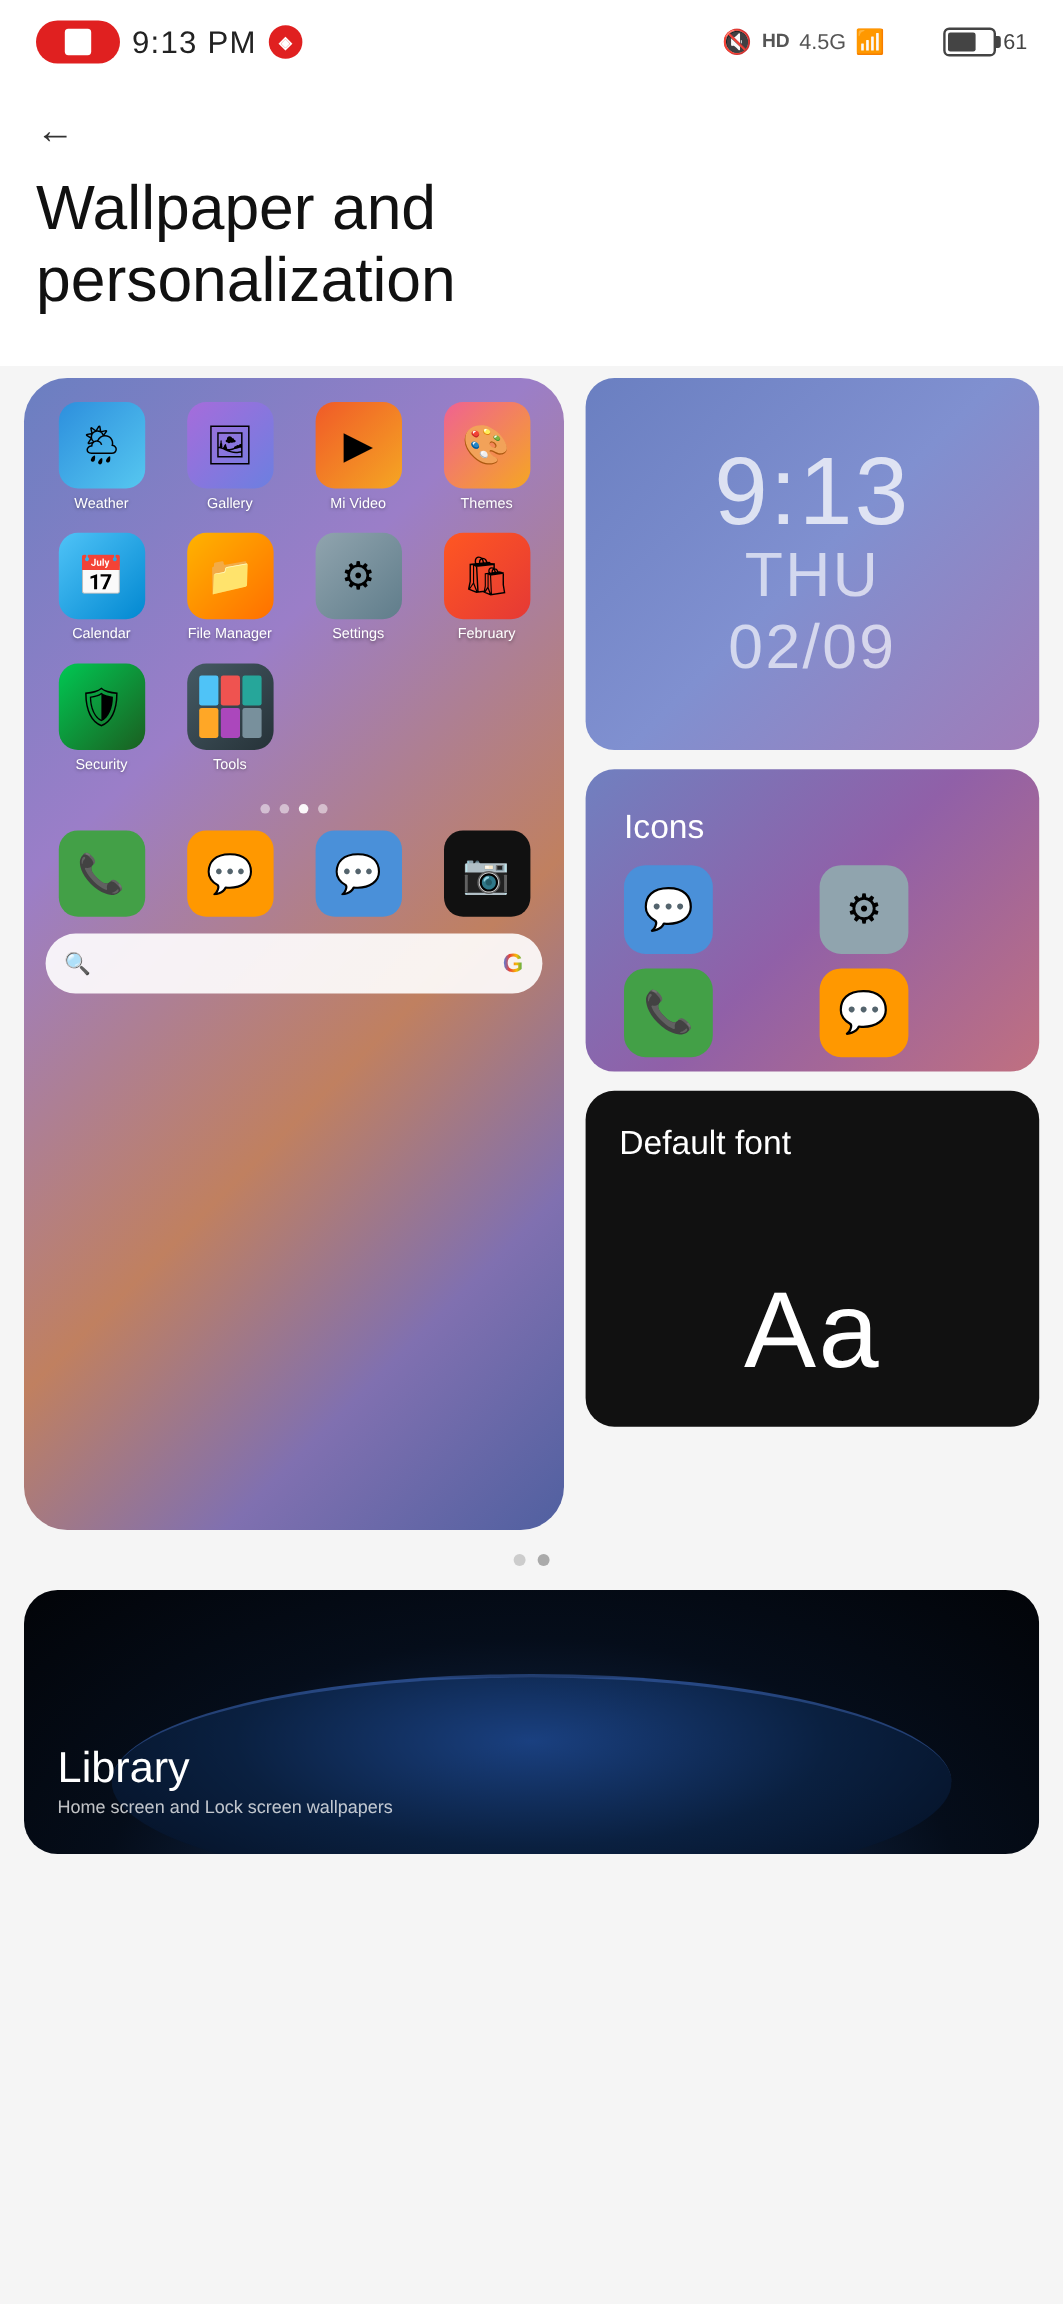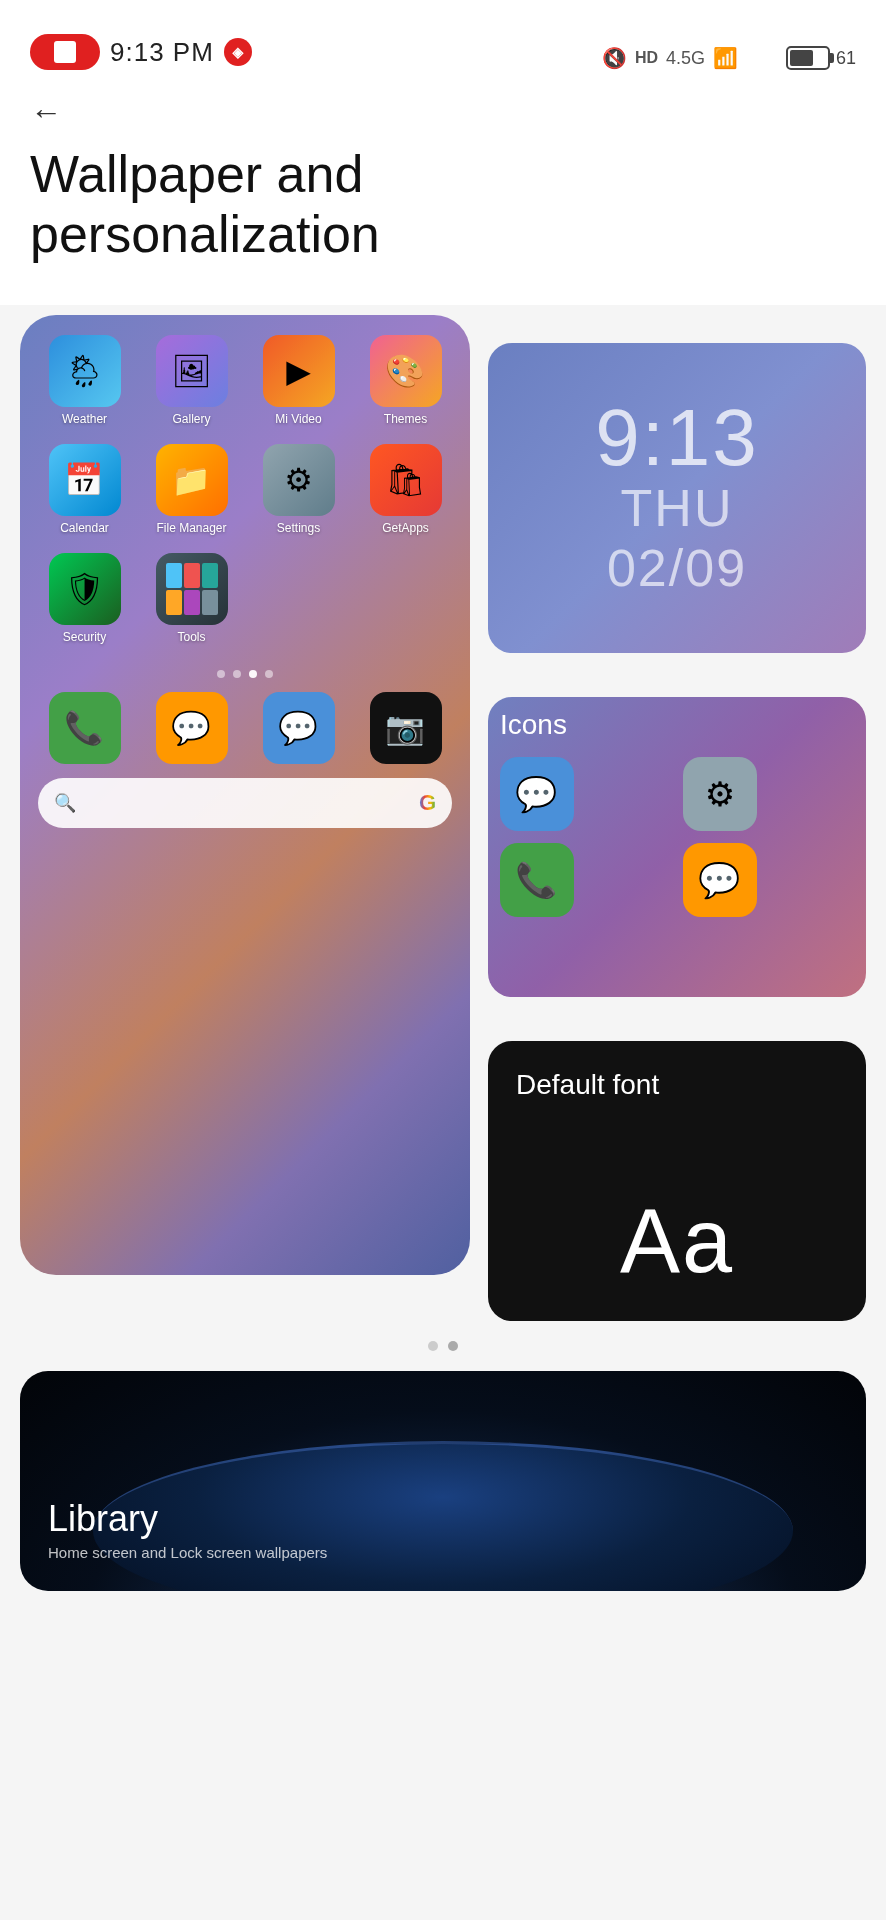--- a/index.html
+++ b/index.html
@@ -10,21 +10,21 @@
       background: #f5f5f5;
       font-family: -apple-system, 'Helvetica Neue', sans-serif;
       overflow-x: hidden;
     }
 
     
     .status-bar {
       height: 70px;
       background: #fff;
       display: flex;
-      align-items: flex-end;
+      align-items: center;
       justify-content: space-between;
       padding: 0 30px;
     }
     .status-left {
       display: flex;
       align-items: center;
       gap: 10px;
     }
     .record-btn {
       background: #e02020;
@@ -280,21 +280,20 @@
       flex: 1;
       display: flex;
       flex-direction: column;
       gap: 16px;
     }
 
     .right-card {
       border-radius: 24px;
       overflow: hidden;
       position: relative;
-      margin-top: 28px;
     }
 
     
     .clock-card {
       background: linear-gradient(135deg, #6a7fc1, #8090d0, #a07cb8);
       height: 310px;
       display: flex;
       align-items: center;
       justify-content: center;
       flex-direction: column;
@@ -315,22 +314,22 @@
     .clock-date-num {
       color: rgba(255,255,255,0.65);
       font-size: 52px;
       font-weight: 200;
       letter-spacing: 2px;
     }
 
     
     .icons-card {
       background: linear-gradient(135deg, #7080c0, #9060a8, #c07080);
-      height: 300px;
-      padding: 12px;
+      height: 252px;
+      padding: 32px;
     }
     .icons-card-title {
       color: #fff;
       font-size: 28px;
       font-weight: 500;
       margin-bottom: 16px;
     }
     .icons-grid {
       display: grid;
       grid-template-columns: 1fr 1fr;
@@ -514,21 +513,21 @@
           <div class="app-item">
             <div class="app-icon icon-files">📁</div>
             <span class="app-label">File Manager</span>
           </div>
           <div class="app-item">
             <div class="app-icon icon-settings">⚙</div>
             <span class="app-label">Settings</span>
           </div>
           <div class="app-item">
             <div class="app-icon icon-getapps">🛍</div>
-            <span class="app-label">GetApps</span>
+            <span class="app-label">February</span>
           </div>
         </div>
 
         <div class="app-grid">
           <div class="app-item">
             <div class="app-icon icon-security">🛡</div>
             <span class="app-label">Security</span>
           </div>
           <div class="app-item">
             <div class="app-icon icon-tools" style="padding:8px;">

